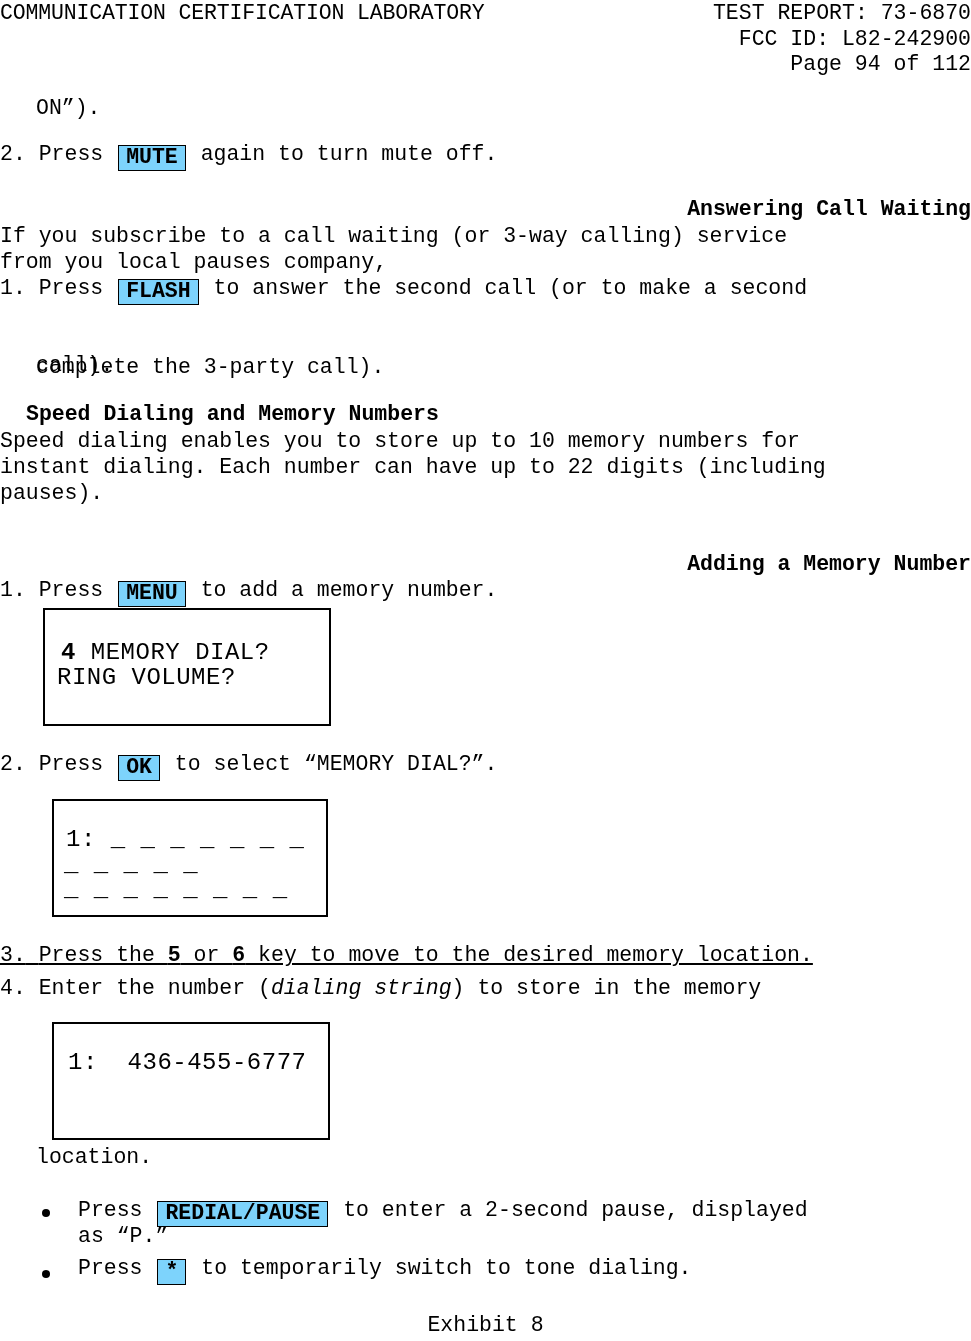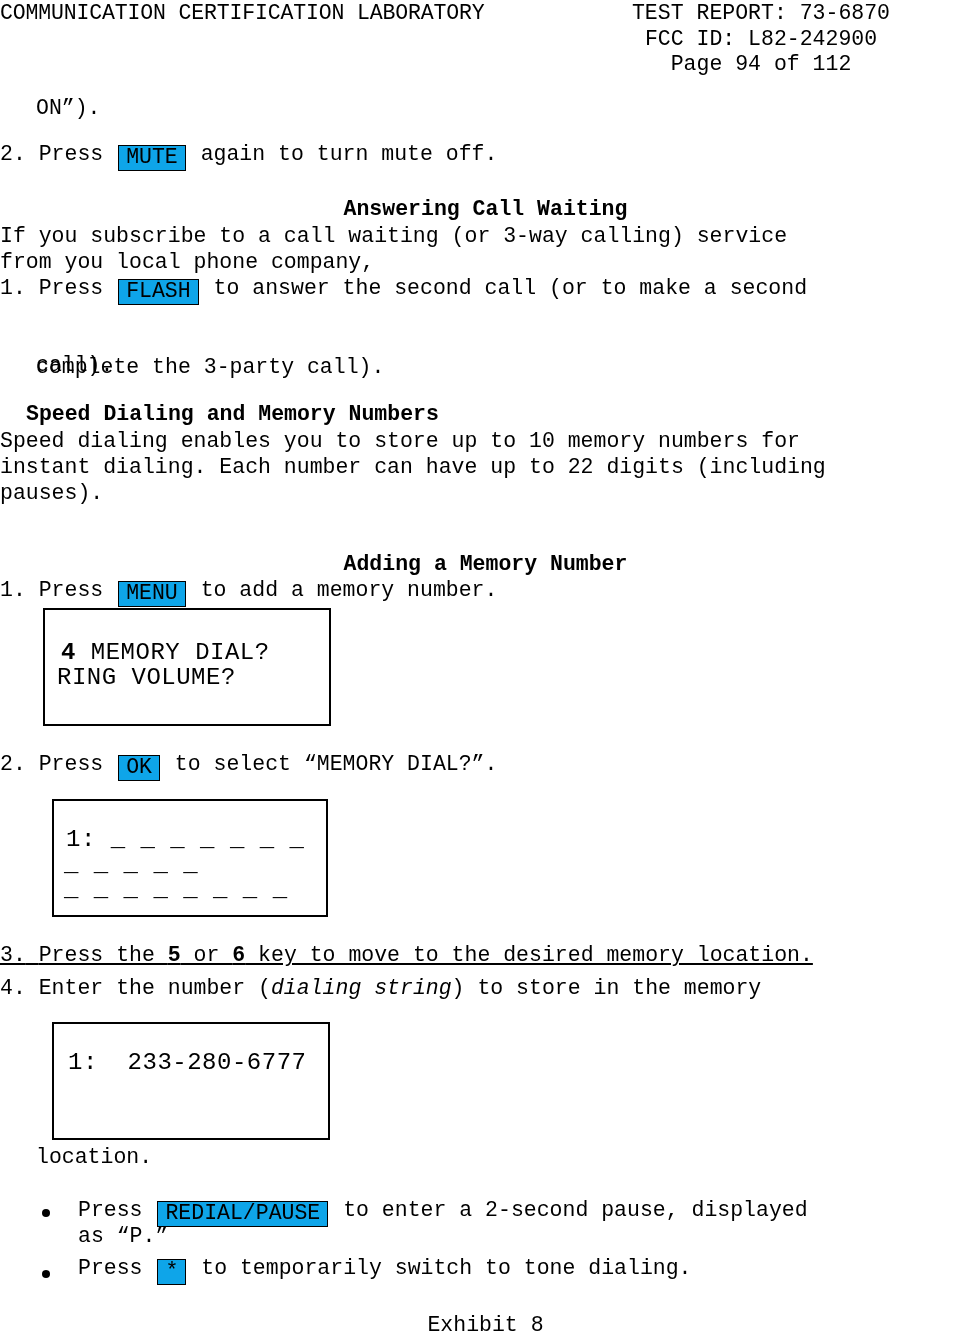--- a/index.html
+++ b/index.html
@@ -38,49 +38,50 @@
     white-space: nowrap;
     letter-spacing: -0.15px;
   }
   .hdr-right {
     position: absolute;
     top: 1px;
     right: 0px;
     width: 420px;
     text-align: right;
   }
-  .hdr-right div { white-space: nowrap; text-align: center; }
+  .hdr-right div { white-space: nowrap; }
 
   
   .line {
     position: absolute;
     white-space: pre;
     left: 0px;
   }
   .indent-1 { left: 36px; }
   .b { font-weight: bold; }
   .i { font-style: italic; }
   .ctr {
     position: absolute;
     left: 0px;
     width: 971px;
-    text-align: center;
+    text-align: right;
     white-space: pre;
   }
 
   
   .keycap {
     display: inline-block;
     border: 1.5px solid #000000;
     padding: 0px 7px 1px 7px;
     line-height: 23px;
     margin: 0 2px;
     vertical-align: -3px;
-    background: #0ea5e9;
+    background: #7dd3fc;
     white-space: pre;
+    font-weight: bold;
   }
 
   
   .row {
     position: absolute;
     left: 0px;
     white-space: pre;
     display: block;
   }
 
@@ -131,21 +132,21 @@
     </div>
   </div>
 
   <div class="line indent-1" style="top:96px;">ON”).</div>
 
   <div class="row" style="top:142px;"><span>2.</span><span> </span><span>Press</span><span> </span><span class="keycap">MUTE</span><span> </span><span>again to turn mute off.</span></div>
 
   <div class="ctr b" style="top:197px;">Answering Call Waiting</div>
 
   <div class="line" style="top:224px;">If you subscribe to a call waiting (or 3-way calling) service</div>
-  <div class="line" style="top:250px;">from you local phone company,</div>
+  <div class="line" style="top:250px;">from you local pauses company,</div>
 
   <div class="row" style="top:276px;"><span>1.</span><span> </span><span>Press</span><span> </span><span class="keycap">FLASH</span><span> </span><span>to answer the second call (or to make a second</span></div>
   <div class="line indent-1" style="top:353px;">call).</div>
 
   <div class="line indent-1" style="top:355px;">complete the 3-party call).</div>
 
   <div class="line b" style="top:402px;padding-left:26px;">Speed Dialing and Memory Numbers</div>
   <div class="line" style="top:429px;">Speed dialing enables you to store up to 10 memory numbers for</div>
   <div class="line" style="top:455px;">instant dialing. Each number can have up to 22 digits (including</div>
   <div class="line" style="top:481px;">pauses).</div>
@@ -165,21 +166,21 @@
     <div class="lcd-line" style="left:12px; top:26px;">1: _ _ _ _ _ _ _</div>
     <div class="lcd-line" style="left:10px; top:51px;">_ _ _ _ _</div>
     <div class="lcd-line" style="left:10px; top:76px;">_ _ _ _ _ _ _ _</div>
   </div>
 
   <div class="row" style="top:943px;text-decoration:underline;"><span>3.</span><span> </span><span>Press the </span><span class="b">5</span><span> or </span><span class="b">6</span><span> key to move to the desired memory location.</span></div>
 
   <div class="row" style="top:976px;"><span>4.</span><span> </span><span>Enter the number (</span><span class="i">dialing string</span><span>) to store in the memory</span></div>
 
   <div class="lcd" style="left:52px; top:1022px; width:278px; height:118px;">
-    <div class="lcd-line" style="left:14px; top:26px;">1:  233-280-6777</div>
+    <div class="lcd-line" style="left:14px; top:26px;">1:  436-455-6777</div>
   </div>
 
   <div class="line indent-1" style="top:1145px;">location.</div>
 
   <div class="bullet-dot" style="left:42px; top:1209px;"></div>
   <div class="row" style="top:1198px; left:78px;"><span>Press</span><span> </span><span class="keycap">REDIAL/PAUSE</span><span> </span><span>to enter a 2-second pause, displayed</span></div>
   <div class="line" style="top:1224px; left:78px;">as “P.”</div>
 
   <div class="bullet-dot" style="left:42px; top:1270px;"></div>
   <div class="row" style="top:1256px; left:78px;"><span>Press</span><span> </span><span class="keycap">*</span><span> </span><span>to temporarily switch to tone dialing.</span></div>

